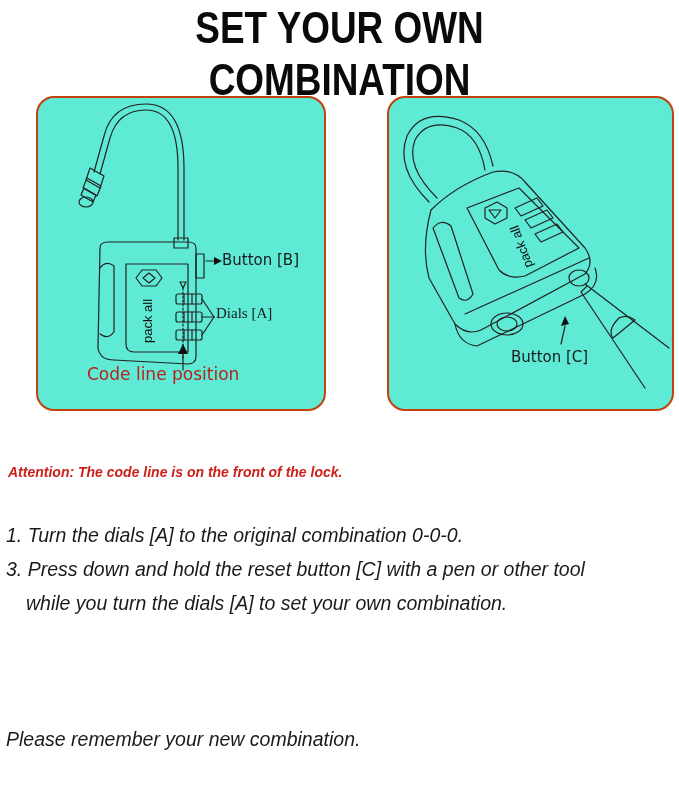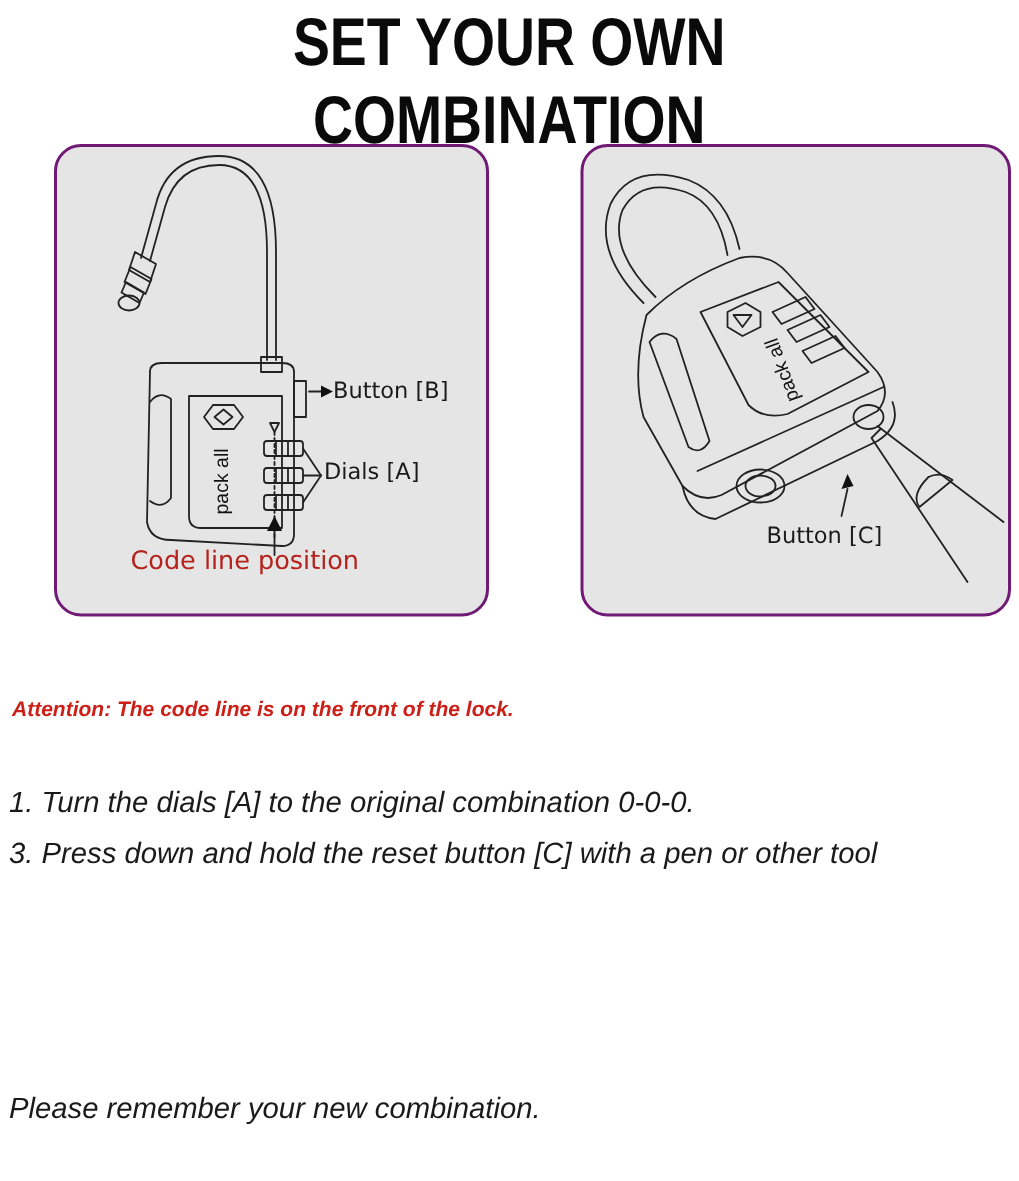--- a/index.html
+++ b/index.html
@@ -4,21 +4,21 @@
   <style>
     html, body { margin: 0; padding: 0; background: #ffffff; }
     body { width: 679px; height: 787px; position: relative; overflow: hidden; font-family: "Liberation Sans", sans-serif; color: #111; }
     .title {
       position: absolute; left: 0; top: 2px; width: 679px; text-align: center;
       font-family: "Liberation Sans", sans-serif; font-weight: bold; font-size: 45px;
       letter-spacing: 0px; color: #0a0a0a; transform: scaleX(0.82); transform-origin: center top;
       line-height: 52px;
     }
     .panel {
-      position: absolute; border: 2px solid #701a75; border-radius: 18px; background: #e5e5e5; box-sizing: border-box;
+      position: absolute; border: 2px solid #c2410c; border-radius: 18px; background: #5eead4; box-sizing: border-box;
     }
     .panel-left { left: 36px; top: 96px; width: 290px; height: 315px; }
     .panel-right { left: 387px; top: 96px; width: 287px; height: 315px; }
     .panel svg { position: absolute; left: 0; top: 0; }
     .label { position: absolute; font-family: "DejaVu Sans", sans-serif; font-size: 15px; color: #1a1a1a; white-space: nowrap; }
     .label-red { color: #b5231c; font-size: 17px; }
     .attention {
       position: absolute; left: 8px; top: 464px; font-family: "Liberation Sans", sans-serif;
       font-style: italic; font-weight: bold; font-size: 14px; color: #cc1f17; white-space: nowrap;
     }
@@ -82,21 +82,21 @@
 
       <line x1="168" y1="163" x2="176" y2="163"></line>
 
       <line x1="145" y1="256" x2="145" y2="272"></line>
     </g>
     <path d="M 176 159 L 184 163 L 176 167 Z" fill="#111"></path>
     <path d="M 140 256 L 145 246 L 150 256 Z" fill="#111"></path>
     <text x="0" y="0" transform="translate(114,245) rotate(-90)" font-family="Liberation Sans, sans-serif" font-size="13" fill="#111">pack all</text>
   </svg>
   <span class="label" style="left:184px; top:153px;">Button [B]</span>
-  <span class="label" style="left:178px; top:207px;">Dials [A]</span>
+  <span class="label" style="left:178px; top:207px;font-family:Liberation Serif, serif;">Dials [A]</span>
   <span class="label label-red" style="left:49px; top:266px;">Code line position</span>
 </div>
 
 <div class="panel panel-right">
   <svg width="287" height="315" viewBox="0 0 287 315">
     <g fill="none" stroke="#222" stroke-width="1.2" stroke-linejoin="round" stroke-linecap="round">
 
       <path d="M 40 104 Q 6 70 18 38 Q 32 10 70 22 Q 96 32 104 68"></path>
       <path d="M 48 100 Q 16 68 26 42 Q 38 20 68 30 Q 90 38 96 72"></path>
 
@@ -132,17 +132,18 @@
     <text x="0" y="0" transform="translate(144,168) rotate(-110)" font-family="Liberation Sans, sans-serif" font-size="13" fill="#111">pack all</text>
   </svg>
   <span class="label" style="left:122px; top:250px;">Button [C]</span>
 </div>
 
 <div class="attention">Attention: The code line is on the front of the lock.</div>
 
 <ul class="steps">
   <li class="step">1. Turn the dials [A] to the original combination 0-0-0.</li>
   <li class="step">3. Press down and hold the reset button [C] with a pen or other tool</li>
+  <li class="step step-cont">while you turn the dials [A] to set your own combination.</li>
 </ul>
 
 <div class="notes">
   <div class="note">Please remember your new combination.</div>
 </div>
 
 </body></html>

